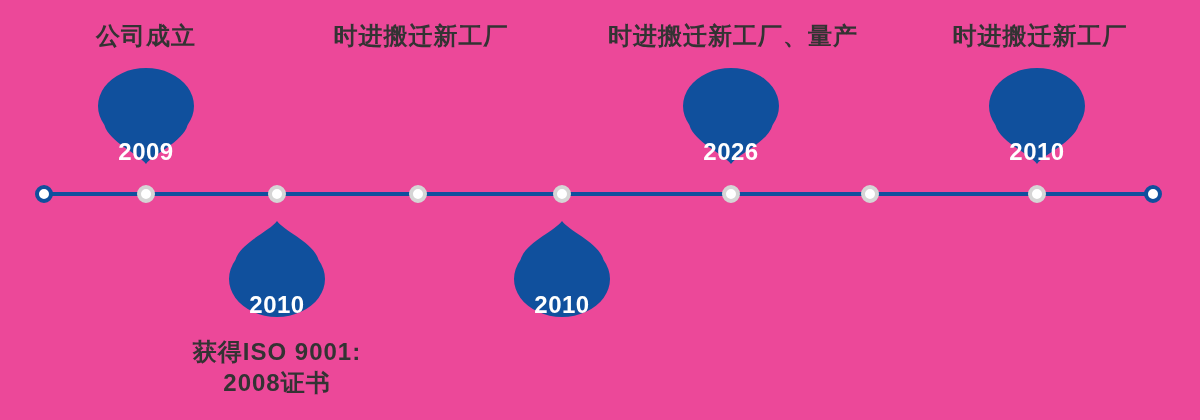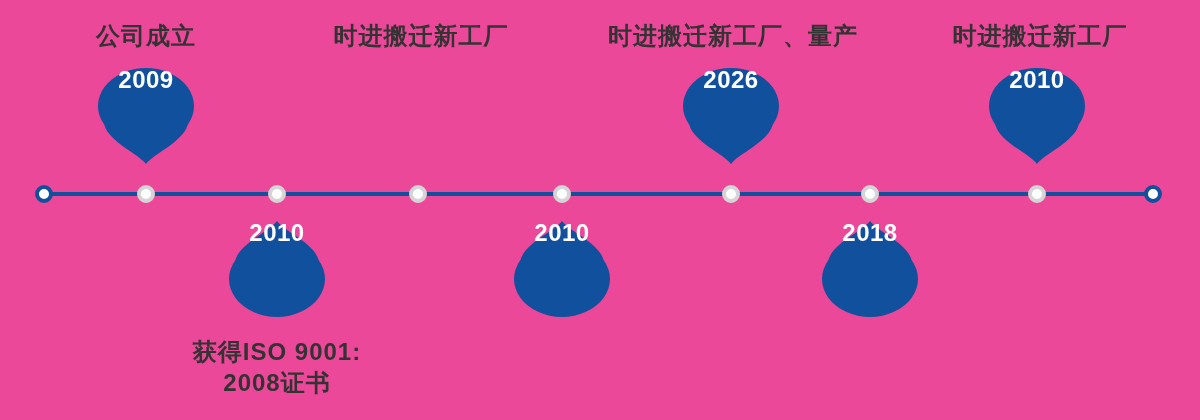--- a/index.html
+++ b/index.html
@@ -30,21 +30,21 @@
     border-radius: 50%;
   }
   .node.endpoint { border: 4px solid #10509D; }
   .node.dot      { border: 4px solid #d5d5d5; }
 
   
   .balloon {
     position: absolute;
     width: 100px; height: 100px;
     display: flex;
-    align-items: flex-start;
+    align-items: flex-end;
     justify-content: center;
   }
   .balloon svg {
     position: absolute;
     left: 0; top: 0;
     width: 100%; height: 100%;
   }
   .balloon.up svg { transform: scaleY(-1); }
   .balloon .year {
     position: relative;
@@ -123,20 +123,14 @@
     <span class="year">2010</span>
   </div>
 
   <div class="balloon up" style="left:512px;top:219px">
     <svg viewBox="0 0 100 100">
       <path d="M8.4 59 A48 38 0 1 1 91.6 59 C87 76 57 88 50 98 C43 88 13 76 8.4 59 Z" fill="#10509D"></path>
     </svg>
     <span class="year">2010</span>
   </div>
 
-  <div class="balloon up" style="left:820px;top:219px">
-    <svg viewBox="0 0 100 100">
-      <path d="M8.4 59 A48 38 0 1 1 91.6 59 C87 76 57 88 50 98 C43 88 13 76 8.4 59 Z" fill="#10509D"></path>
-    </svg>
-    <span class="year">2018</span>
-  </div>
 
 </div>
 
 </body></html>

